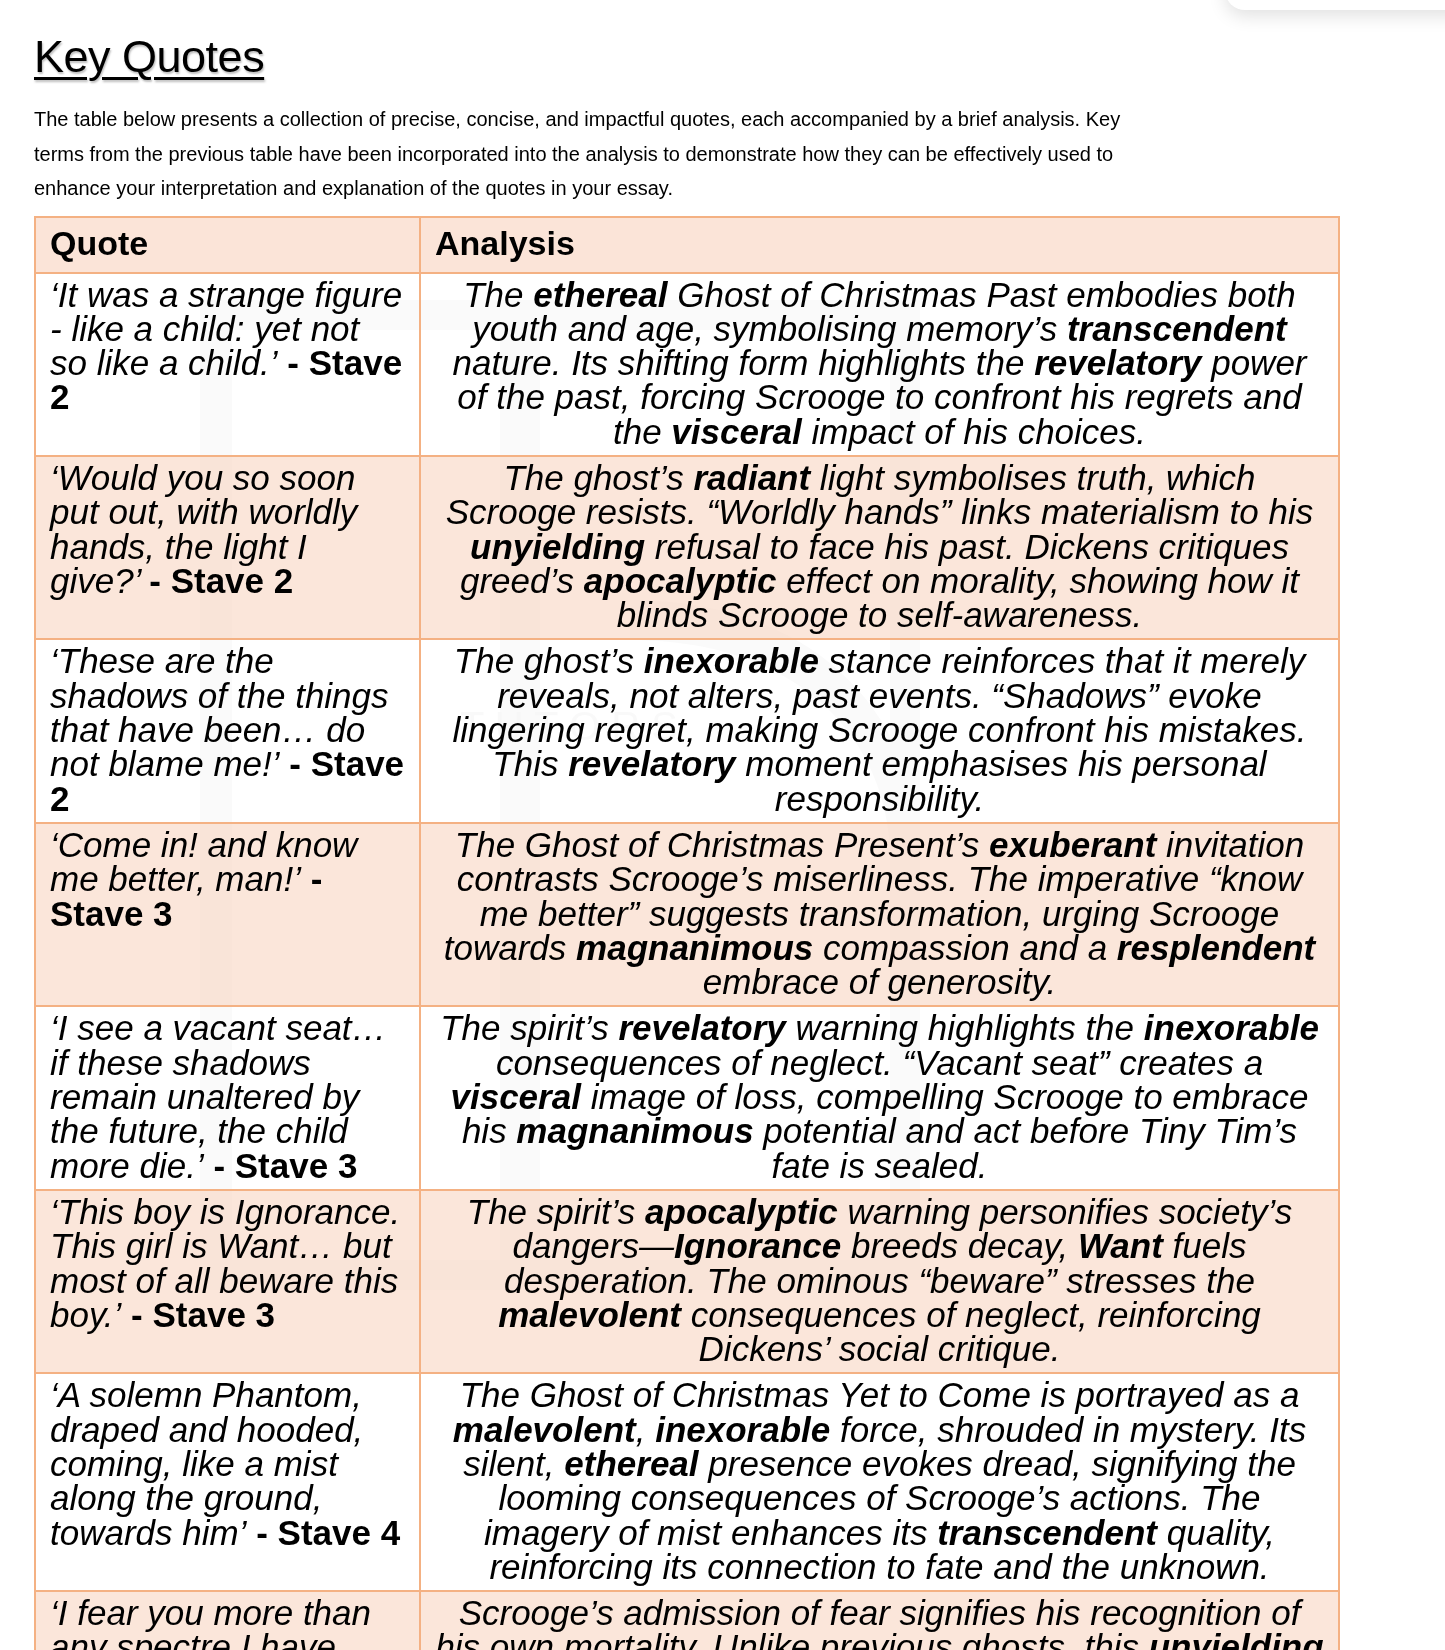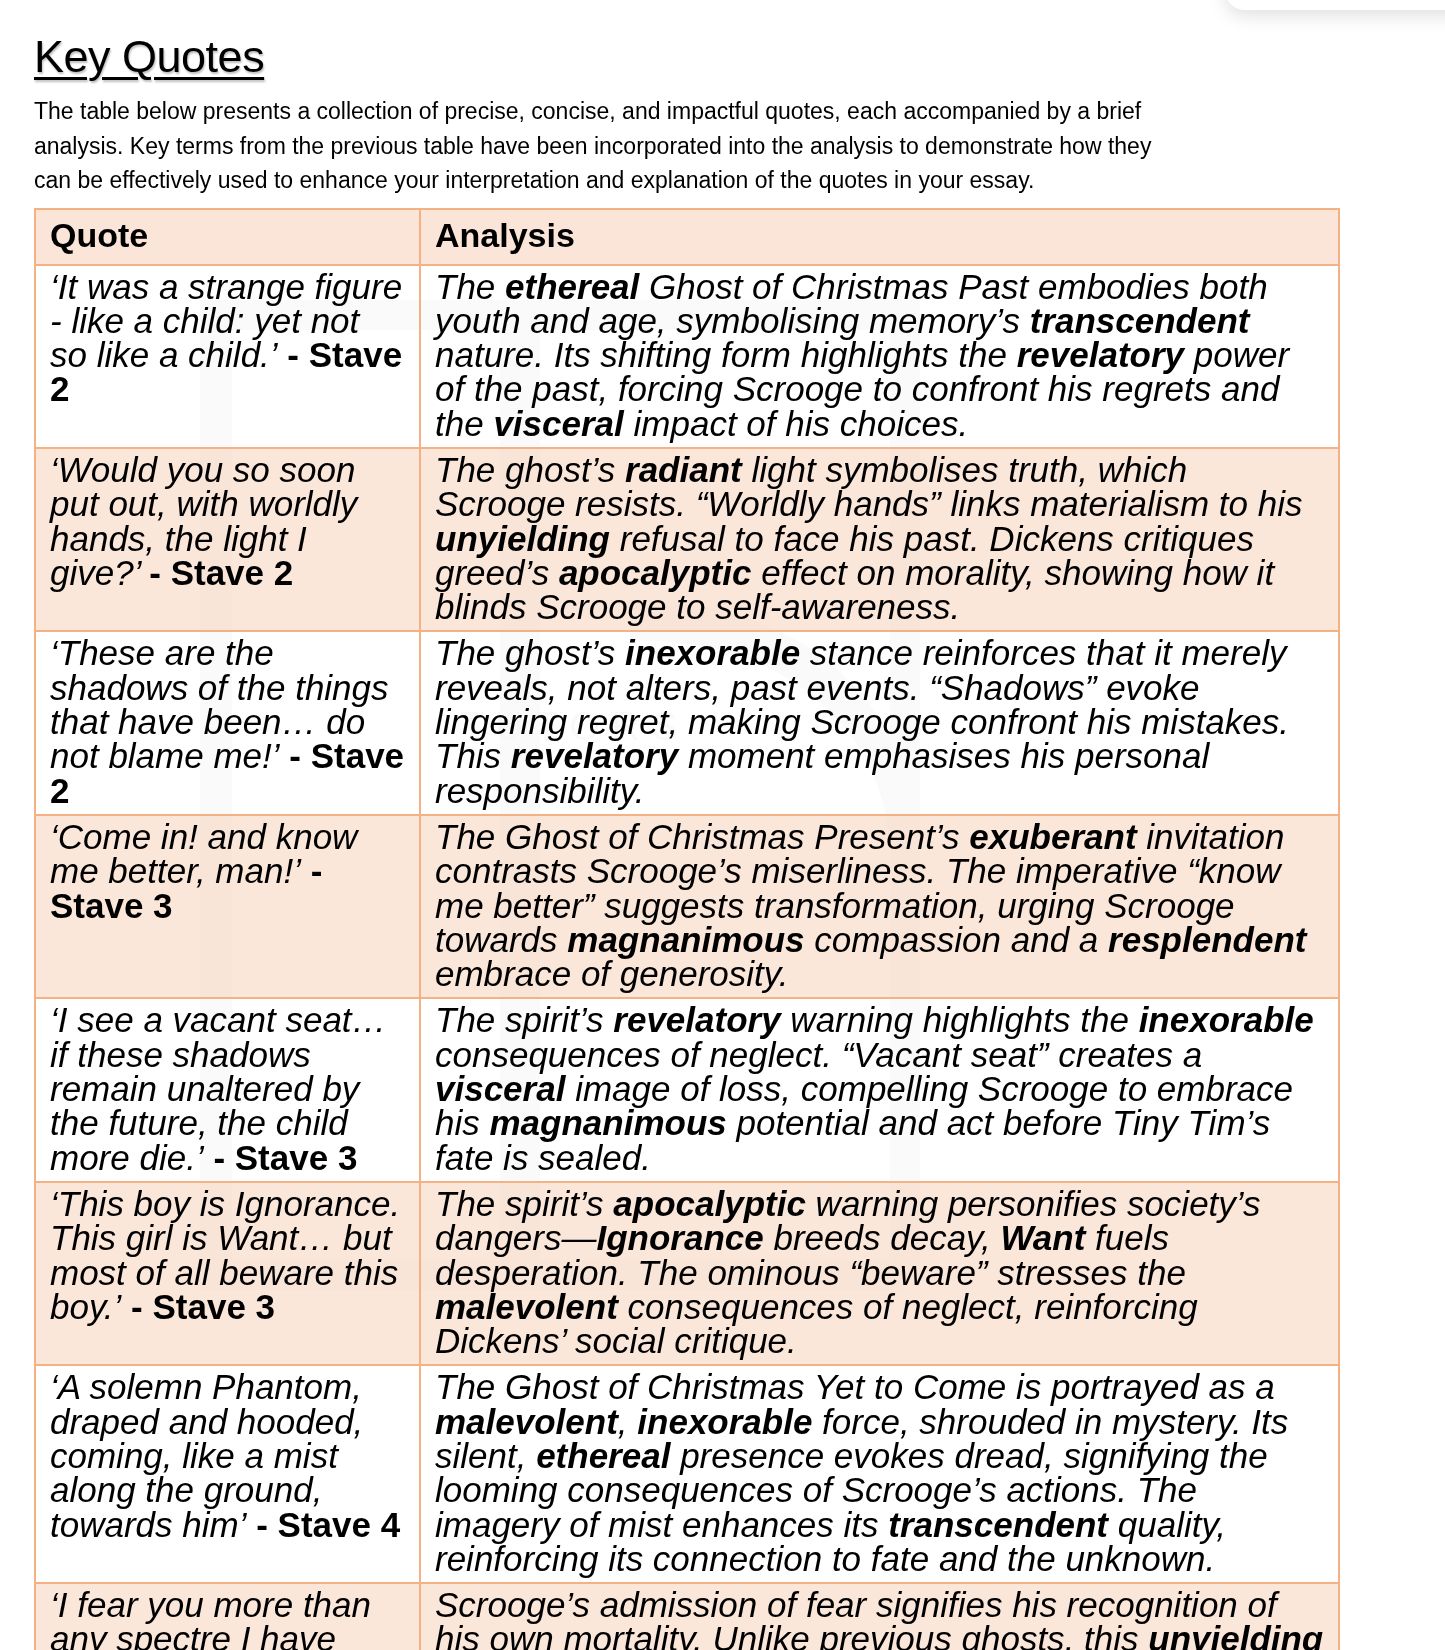--- a/index.html
+++ b/index.html
@@ -14,37 +14,37 @@
   .watermark {
     position: absolute; left: 200px; top: 300px; width: 920px; height: 1000px;
     pointer-events: none; z-index: 0;
   }
   .page { position: absolute; left: 34px; top: 28px; width: 1128px; z-index: 1; }
   h1 {
     margin: 0; font-size: 45px; font-weight: normal; text-decoration: underline;
     text-decoration-thickness: 3px; text-underline-offset: 5px; letter-spacing: -0.5px;
     text-shadow: 1px 2px 2px rgba(0,0,0,0.25); line-height: 58px;
   }
-  .intro { margin: 8px 0 0 0; font-size: 23px; line-height: 34.5px; }
+  .intro { margin: 16px 0 0 0; font-size: 20px; line-height: 34.5px; }
   table {
     margin-top: 10px; width: 1304px; border-collapse: collapse;
     table-layout: fixed; background: transparent;
   }
   col.c1 { width: 385px; }
   col.c2 { width: 919px; }
   th, td {
     border: 2px solid #f4b183; vertical-align: top; text-align: left;
     padding: 4px 14px 6px 14px; font-size: 35px; line-height: 34.3px;
   }
   th { font-weight: bold; font-size: 34px; line-height: 46px; padding: 2px 14px 6px 14px; background: rgba(251,226,213,0.92); }
   tr.peach td { background: rgba(251,226,213,0.88); }
   tr.white td { background: rgba(255,255,255,0.72); }
   .q { font-style: italic; }
   .stave { font-weight: bold; font-style: normal; }
-  .a { font-style: italic; }
+  .a { font-style: italic; text-align: center; }
   .a b { font-weight: bold; }
 </style>
 </head>
 <body>
 
 <div class="corner-shadow"></div>
 
 <svg class="watermark" viewBox="0 0 920 1000">
   <g fill="#e9e9e9" opacity="0.85">
     <rect x="0" y="0" width="720" height="30"></rect>

